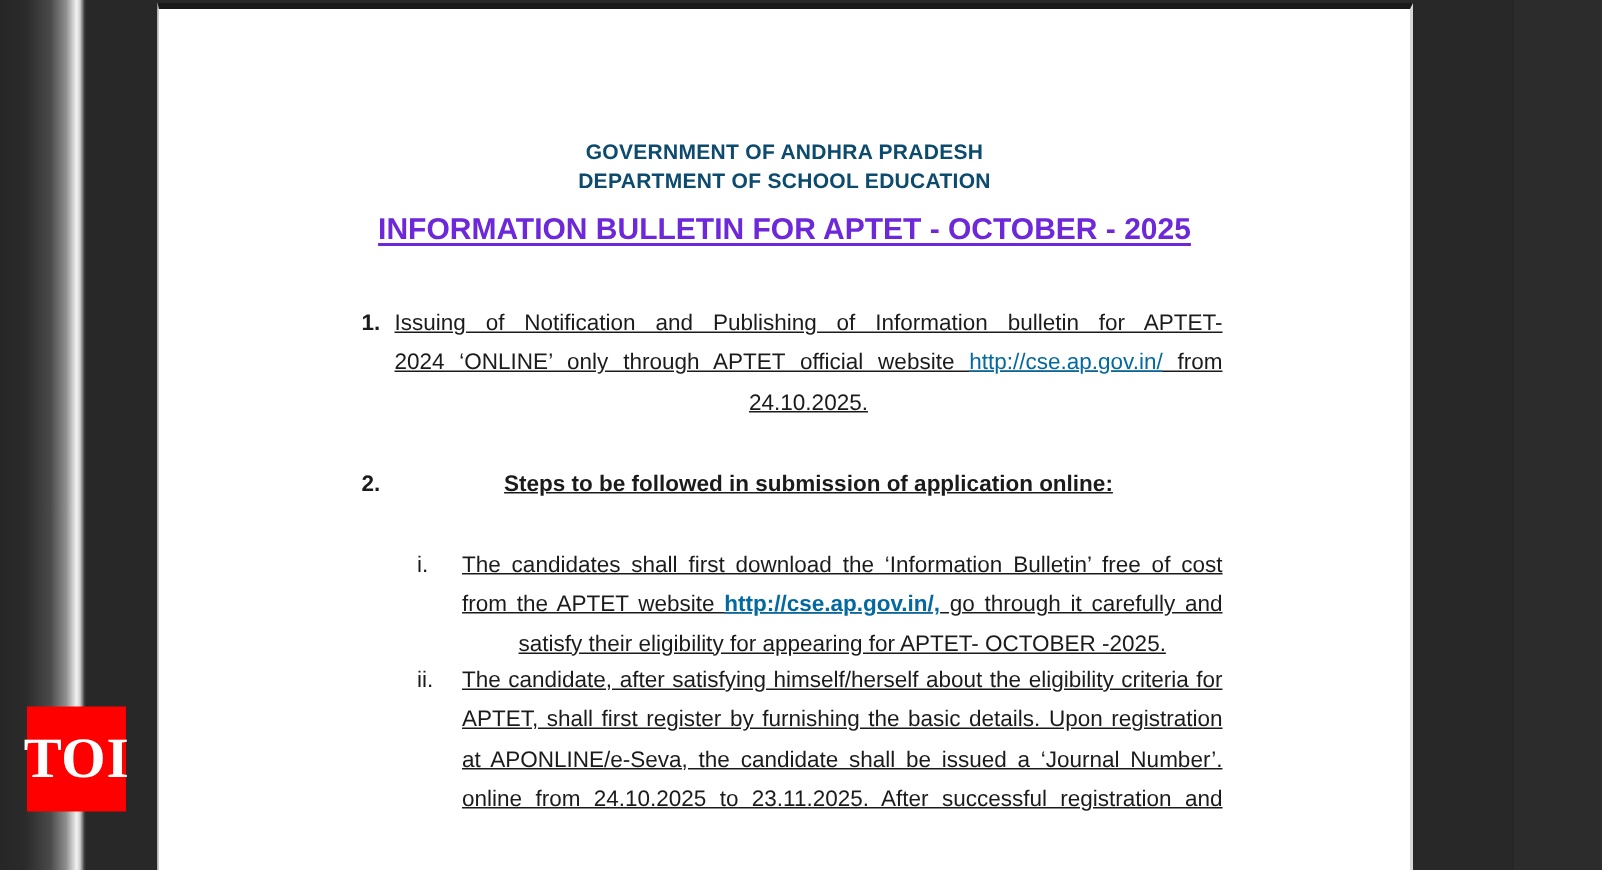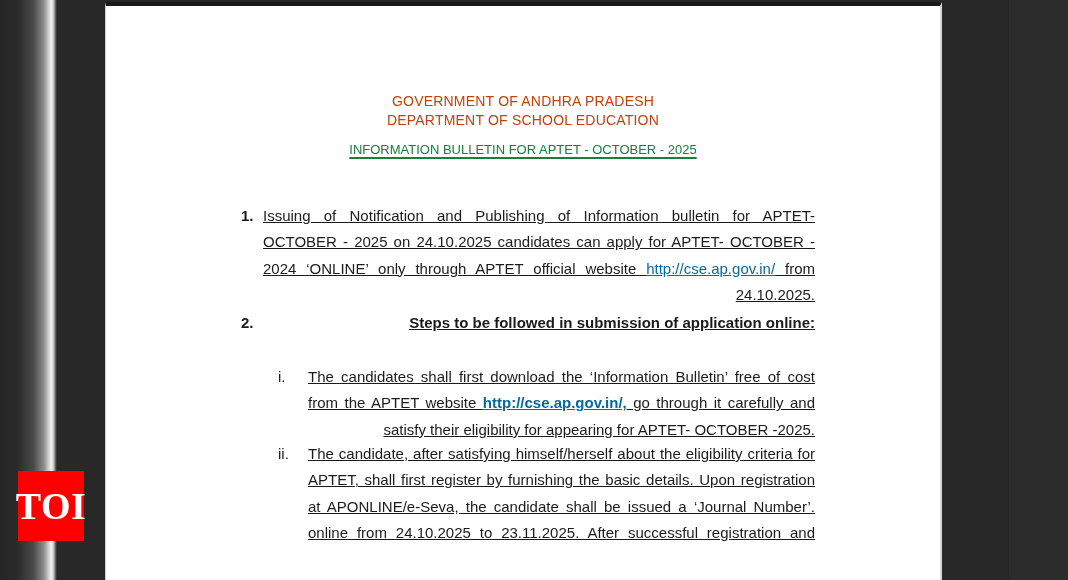--- a/index.html
+++ b/index.html
@@ -18,40 +18,40 @@
   .seam { position:absolute; left:1008px; top:0; width:60px; height:580px; background:#2c2c2c; border-left:1px solid #252525; }
 
   
   .page {
     position:absolute; left:105px; top:2px; width:837px; height:598px;
     background:#ffffff; border-top:4px solid #1a1a1a;
     border-left:1px solid #cfcfcf; border-right:2px solid #d8d8d8;
   }
 
   .hdr { position:absolute; top:86px; left:0; right:0; text-align:center;
-         font-size:14px; font-weight:normal; line-height:18.5px; color:#c2410c; letter-spacing:.2px; }
+         font-size:14px; font-weight:bold; line-height:18.5px; color:#0c4a6e; letter-spacing:.2px; }
 
   .title { position:absolute; top:136px; left:0; right:0; text-align:center;
-           font-size:13px; font-weight:normal; color:#15803d;
+           font-size:20px; font-weight:bold; color:#6d28d9;
            text-decoration:underline; text-decoration-thickness:2px; text-underline-offset:3px; }
 
   .doc { font-size:15px; line-height:26.3px; color:#1b1b1b; }
 
   .item { position:absolute; display:flex; }
   .item1, .item2 { left:135px; width:574px; }
   .item1 { top:197px; } .item2 { top:304px; }
   .subi, .subii { left:172px; width:537px; }
   .subi { top:358px; } .subii { top:435px; }
 
   .num  { width:22px; font-weight:bold; flex:none; }
   .mark { width:30px; flex:none; }
   .ptext { flex:1;text-decoration:underline; }
 
   .jline { text-align:justify; text-align-last:justify; }
-  .lline { text-align:right; }
+  .lline { text-align:center; }
   .bold  { font-weight:bold; }
 
   a.link { color:#0369a1; text-decoration:underline; cursor:pointer; }
   a.link.bold { font-weight:bold; }
 
   
   .toi { position:absolute; left:18px; top:471px; width:66px; height:70px;
          background:#fe0000; display:flex; align-items:center; justify-content:center; }
   .toi span { font-family:"Liberation Serif","DejaVu Serif",serif; font-weight:bold;
               font-size:38px; color:#ffffff; letter-spacing:.5px; line-height:1;text-align:center; }
@@ -70,21 +70,20 @@
       <div>GOVERNMENT OF ANDHRA PRADESH</div>
       <div>DEPARTMENT OF SCHOOL EDUCATION</div>
     </div>
 
     <div class="title">INFORMATION BULLETIN FOR APTET - OCTOBER - 2025</div>
 
     <div class="item item1 doc">
       <div class="num">1.</div>
       <div class="ptext">
         <div class="jline">Issuing of Notification and Publishing of Information bulletin for APTET-</div>
-        <div class="jline">OCTOBER - 2025 on 24.10.2025 candidates can apply for APTET- OCTOBER -</div>
         <div class="jline"><span>2024 ‘ONLINE’ only through APTET official website </span><a class="link">http://cse.ap.gov.in/</a><span> from</span></div>
         <div class="lline">24.10.2025.</div>
       </div>
     </div>
 
     <div class="item item2 doc">
       <div class="num">2.</div>
       <div class="ptext bold lline">Steps to be followed in submission of application online:</div>
     </div>
 

